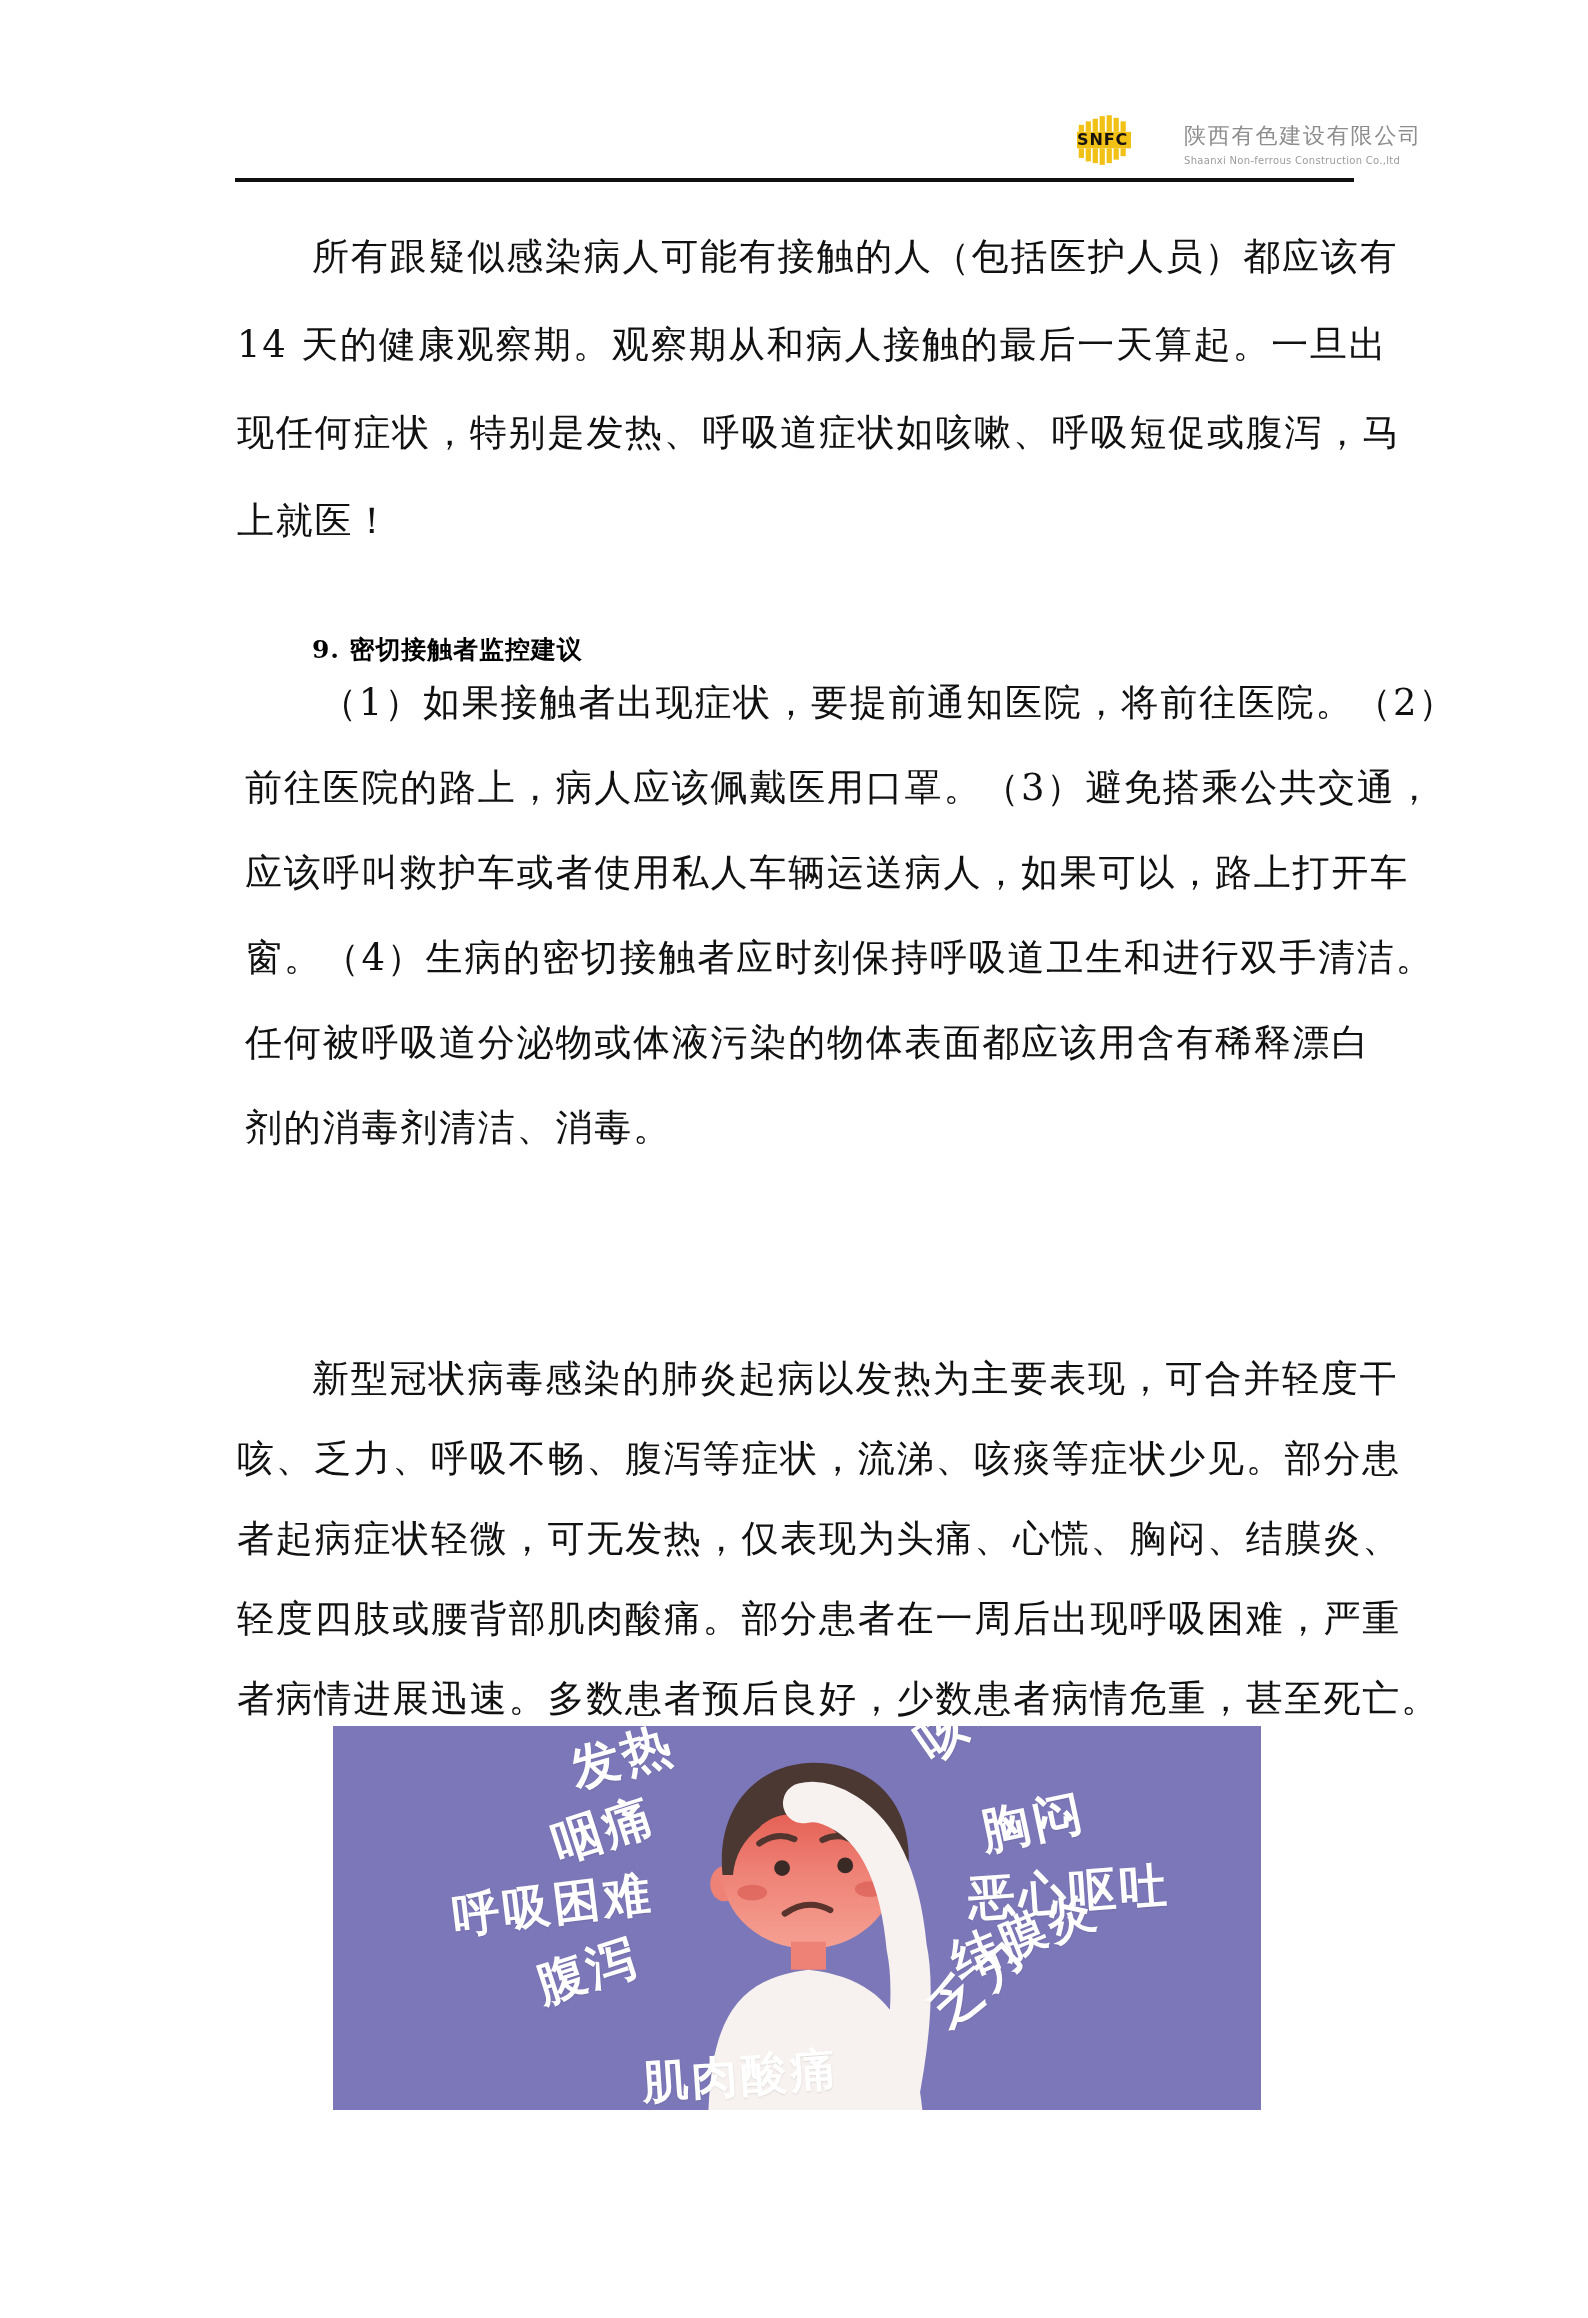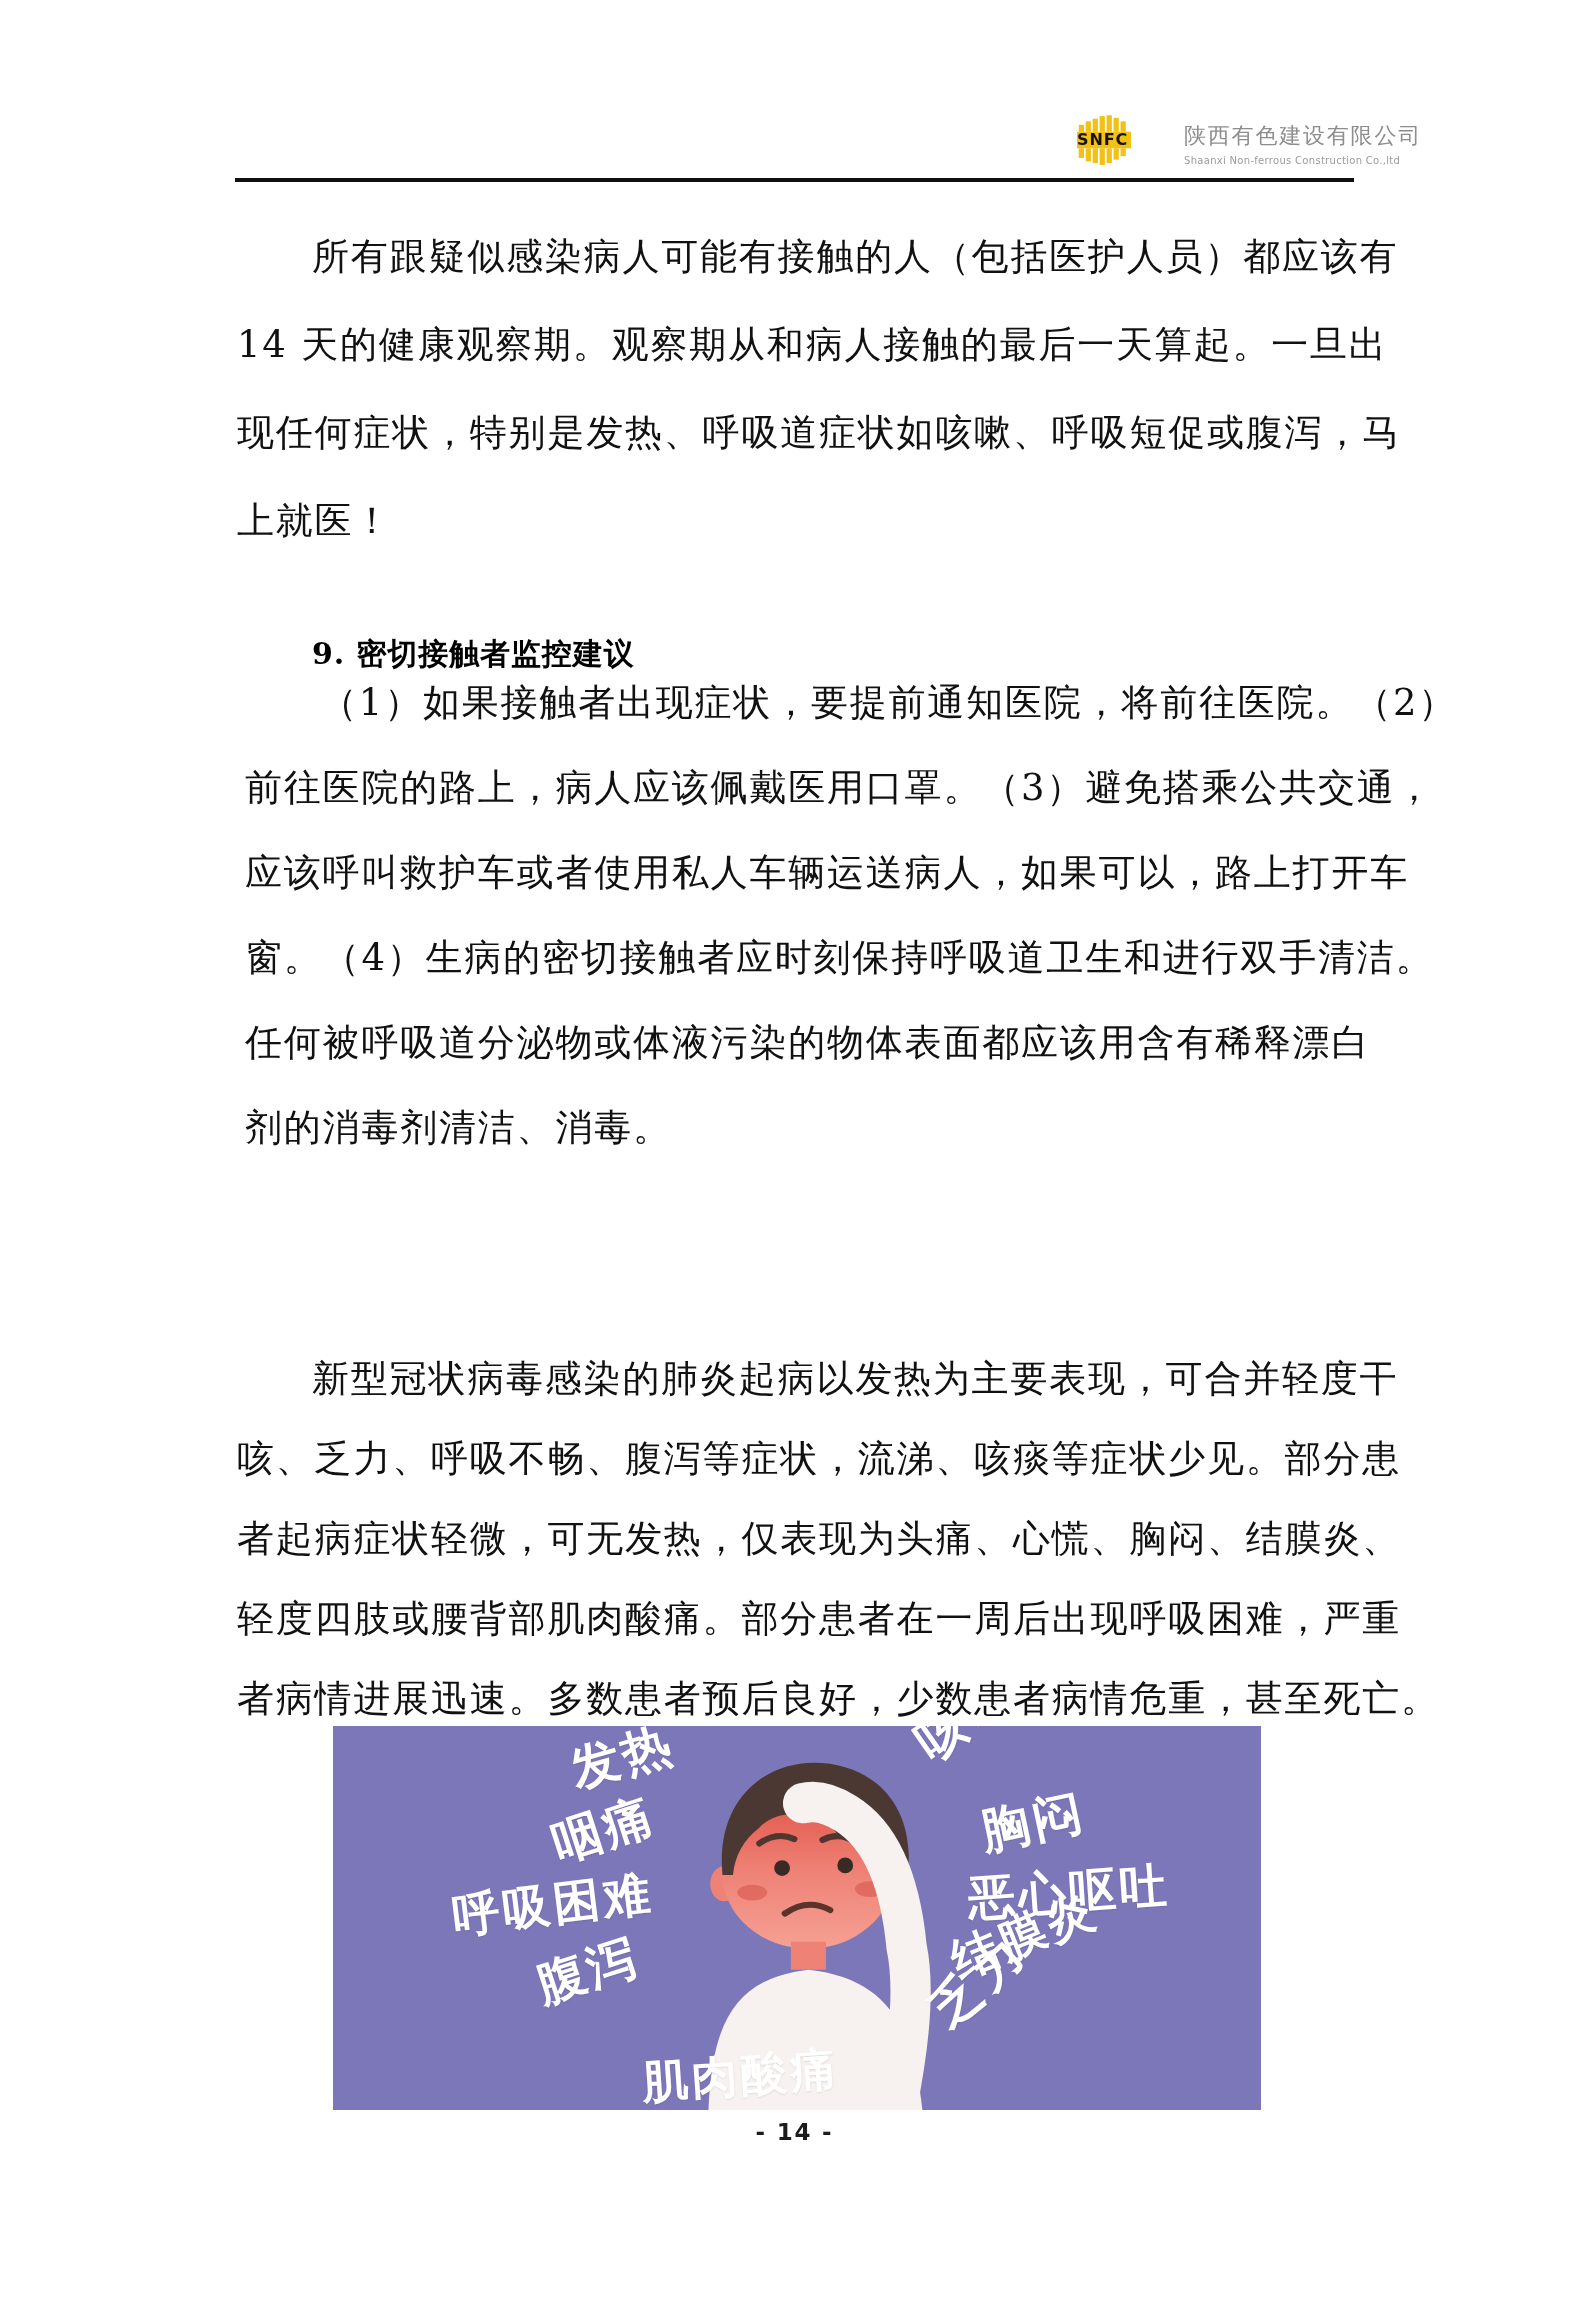--- a/index.html
+++ b/index.html
@@ -22,21 +22,21 @@
   
   .textblock{position:absolute;left:237px;width:1121px;}
   .bodyline{font-size:37px;line-height:88px;height:88px;white-space:nowrap;letter-spacing:1.8px;}
   .p1{top:213px;}
   .p2{top:660px;margin-left:8px;}
   .p2 .bodyline{line-height:85px;height:85px;}
   .p3{top:1339px;}
   .p3 .bodyline{line-height:80px;height:80px;}
   .indent{text-indent:75px;}
   .heading{
-    position:absolute;left:237px;width:1121px;font-size:30px;font-weight:bold;
+    position:absolute;left:237px;width:1121px;font-size:25px;font-weight:bold;
     line-height:49px;white-space:nowrap;text-indent:75px;letter-spacing:0.9px;color:#000;
   }
   .h9{top:604px;}
   .h10{top:1274px;}
   
   .illustration{
     position:absolute;left:333px;top:1726px;width:928px;height:384px;margin:0;
     background:#7c77b8;overflow:hidden;
   }
   .person-svg{position:absolute;left:0;top:0;}
@@ -160,18 +160,15 @@
     <span class="sym sym3">咽痛</span>
     <span class="sym sym4">胸闷</span>
     <span class="sym sym5">呼吸困难</span>
     <span class="sym sym6">恶心呕吐</span>
     <span class="sym sym7">腹泻</span>
     <span class="sym sym8">结膜炎</span>
     <span class="sym sym9">乏力</span>
     <span class="sym sym10">肌肉酸痛</span>
   </figure>
 
-  <div class="page-footer">
-    <span>- 14 -</span>
-  </div>
 
 </div>
 
 
 </body></html>

